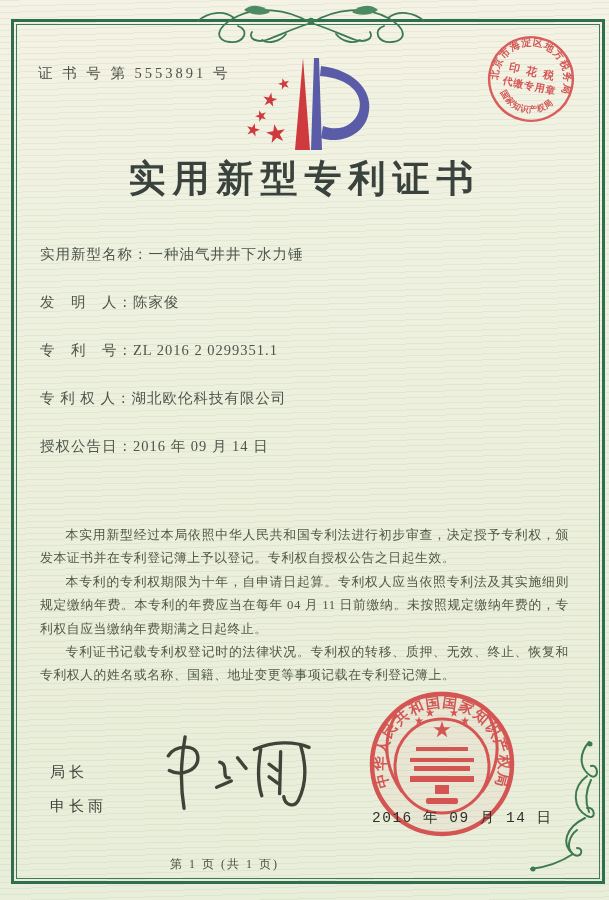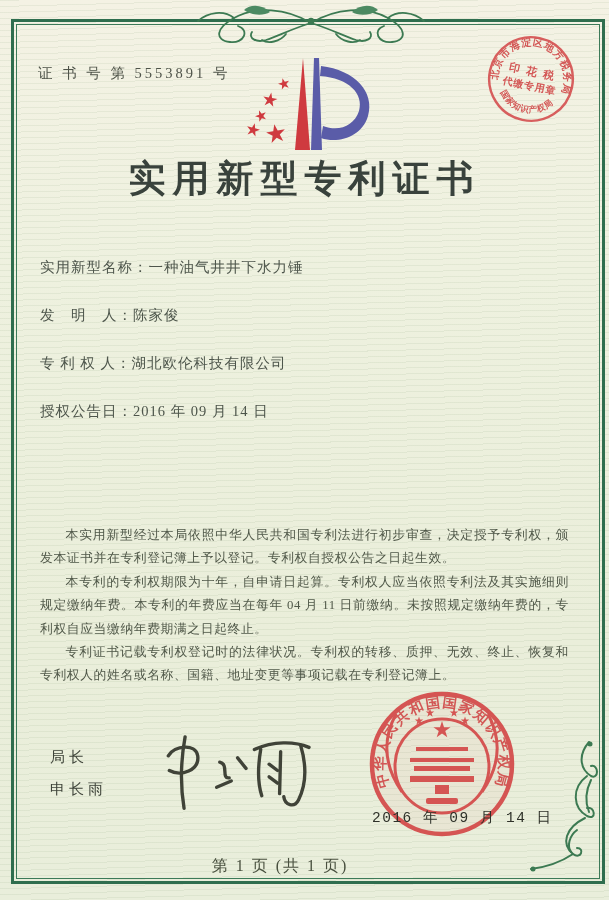--- a/index.html
+++ b/index.html
@@ -14,35 +14,35 @@
       rgba(122,152,110,0.11) 0px, rgba(122,152,110,0.11) 1px,
       rgba(255,255,255,0) 1px, rgba(255,255,255,0) 6px);
   }
   .frame{position:absolute; left:11px; top:19px; width:588px; height:859px;
     border:3px solid #2f6e4e;}
   .frame-inner{position:absolute; inset:2px; border:1px solid #3c7a58;}
   .cert-no{position:absolute; left:38px; top:64px; font-size:14.5px;
     letter-spacing:3px; color:#4e5349;}
   .title{position:absolute; left:0; right:0; top:154px; text-align:center;
     font-size:37px; font-weight:bold; letter-spacing:7px; color:#39423c; margin:0;}
-  .fields{position:absolute; left:40px; top:258px; width:520px;}
+  .fields{position:absolute; left:40px; top:245px; width:520px;}
   .field-row{height:48px; font-size:14.5px; color:#4d554b; letter-spacing:1px;}
   .field-row .lbl{display:inline-block;}
   .paras{position:absolute; left:40px; top:524px; width:529px; color:#505849;}
   .paras p{margin:0; font-size:12.8px; line-height:23.4px; text-indent:2em;
     text-align:justify; letter-spacing:0.6px;}
   .signer{position:absolute; left:50px; top:748px; color:#3d4238; font-size:15px;}
-  .signer .line{margin-bottom:13px; letter-spacing:4px;}
+  .signer .line{margin-bottom:13px; letter-spacing:4px;margin-top:15px;}
   .sig-svg{position:absolute; left:120px; top:718px;}
   .seal-big{position:absolute; left:332px; top:654px; opacity:0.9;}
   .seal-date{position:absolute; left:372px; top:808px; font-size:14.5px;
     letter-spacing:1.5px; color:#2e3129; z-index:5;
     font-family:"Liberation Mono","DejaVu Sans Mono",monospace;}
-  .footer{position:absolute; left:170px; top:856px; width:220px; text-align:center;
-    font-size:16px; letter-spacing:2px; color:#49503f;}
+  .footer{position:absolute; left:170px; top:856px; width:220px; text-align:left;
+    font-size:12px; letter-spacing:2px; color:#49503f;}
   .stamp-tax{position:absolute; left:474px; top:22px; transform:rotate(12deg); opacity:0.9;}
   .logo{position:absolute; left:218px; top:50px;}
   .orn-top{position:absolute; left:186px; top:0px;}
   .orn-corner{position:absolute; left:527px; top:736px;}
   .seal-text{font-family:"Liberation Serif","DejaVu Serif",serif; font-weight:bold; fill:#d04747;}
 </style>
 </head>
 <body>
 
 <div class="page">
@@ -112,20 +112,23 @@
   <h1 class="title">实用新型专利证书</h1>
 
   <div class="fields">
     <div class="field-row">
       <span class="lbl">实用新型名称：</span><span>一种油气井井下水力锤</span>
     </div>
     <div class="field-row">
       <span class="lbl">发　明　人：</span><span>陈家俊</span>
     </div>
     <div class="field-row">
+      <span class="lbl">专　利　号：</span><span>ZL 2016 2 0299351.1</span>
+    </div>
+    <div class="field-row">
       <span class="lbl">专 利 权 人：</span><span>湖北欧伦科技有限公司</span>
     </div>
     <div class="field-row">
       <span class="lbl">授权公告日：</span><span>2016 年 09 月 14 日</span>
     </div>
   </div>
 
   <div class="paras">
     <p>本实用新型经过本局依照中华人民共和国专利法进行初步审查，决定授予专利权，颁发本证书并在专利登记簿上予以登记。专利权自授权公告之日起生效。</p>
     <p>本专利的专利权期限为十年，自申请日起算。专利权人应当依照专利法及其实施细则规定缴纳年费。本专利的年费应当在每年 04 月 11 日前缴纳。未按照规定缴纳年费的，专利权自应当缴纳年费期满之日起终止。</p>

